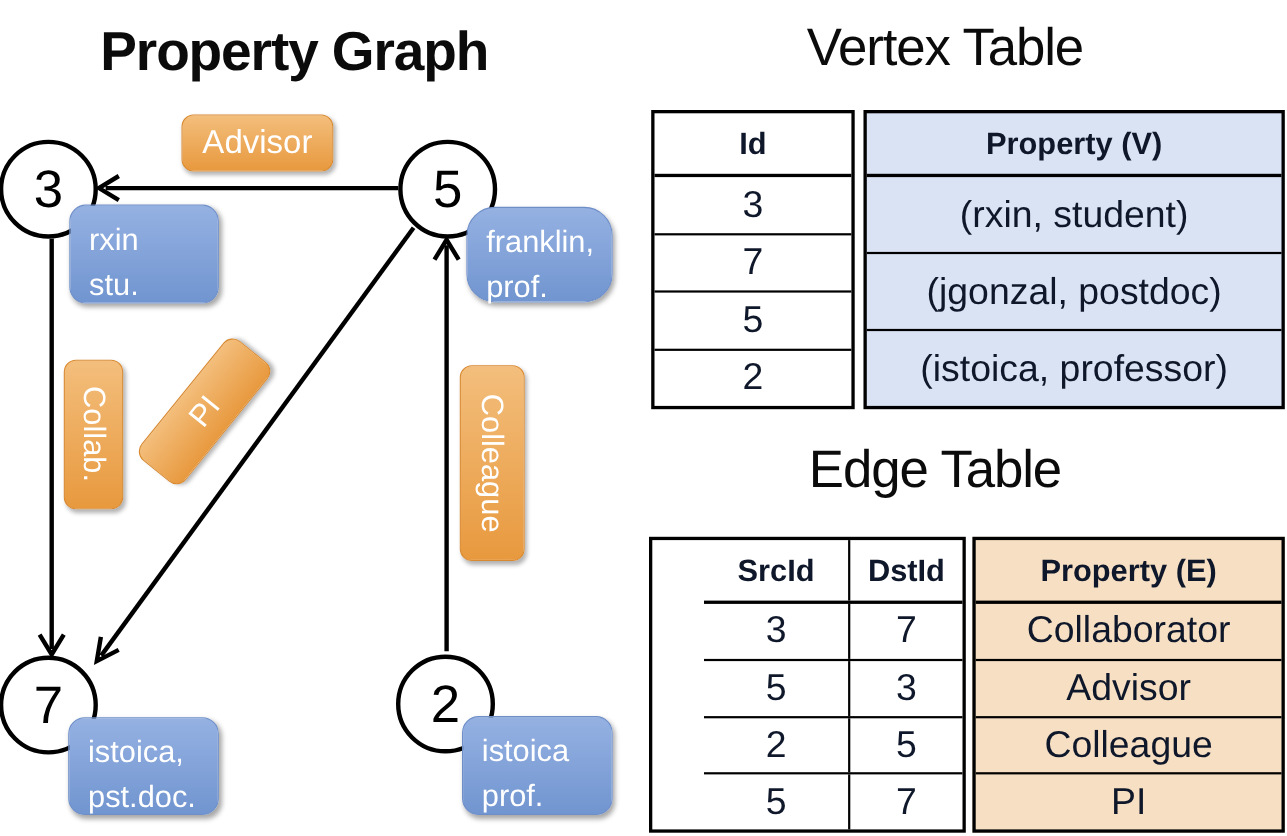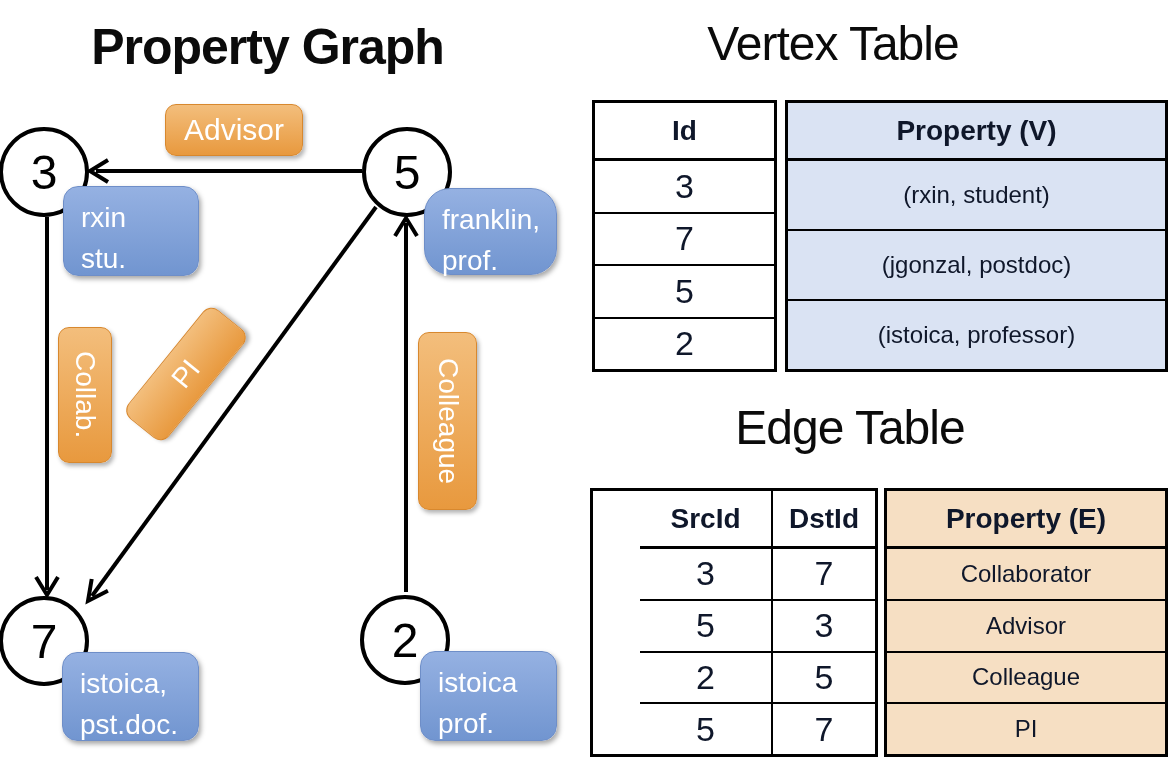--- a/index.html
+++ b/index.html
@@ -8,21 +8,21 @@
     --vertex-cell-bg:#DAE3F3; --edge-cell-bg:#F6DFC3; --line:#000000;
   }
   html,body{margin:0;padding:0;}
   body{font-family:"Liberation Sans", sans-serif; background:#ffffff;}
   .slide{position:relative; width:1170px; height:760px; background:#fff; overflow:hidden;}
 
   
   .big-title{position:absolute; text-align:center; font-size:48px; color:#0b0b0b;
              letter-spacing:-1px; white-space:nowrap;}
   .graph-title{left:30px; top:18px; width:475px; font-size:50px;font-weight:bold;}
-  .vertex-title{left:528px; top:16px; width:610px;}
+  .vertex-title{left:554px; top:16px; width:610px;}
   .edge-title{left:560px; top:400px; width:580px;}
 
   
   .edges-svg{position:absolute; left:0; top:0; z-index:1;}
   .node{position:absolute; width:90px; height:90px; box-sizing:border-box;
         border:4px solid var(--line); border-radius:50%; background:#fff;
         display:flex; align-items:center; justify-content:center;
         font-size:48px; color:#000; z-index:2;}
   .prop-box{position:absolute; box-sizing:border-box; border-radius:15px;
         background:linear-gradient(var(--property-box-top), var(--property-box-bottom));
@@ -44,21 +44,21 @@
 
   
   .subtable{position:absolute; box-sizing:border-box; border:3px solid var(--line);
             display:flex; flex-direction:column; background:#fff; color:#0f172a;}
   .subtable.bluebg{background:var(--vertex-cell-bg);}
   .subtable.peachbg{background:var(--edge-cell-bg);}
   .trow{flex:1; display:flex; align-items:stretch; border-top:2px solid var(--line);}
   .trow.header{flex:0 0 55px; border-top:none;}
   .trow.r1{border-top-width:3px;}
   .tcell{flex:1; display:flex; align-items:center; justify-content:center;
-         font-size:24px; white-space:nowrap;}
+         font-size:34px; white-space:nowrap;}
   .tcell.num{font-size:34px;}
   .tcell.hdr{font-weight:bold; font-size:28px;}
   .tcell + .tcell{border-left:2px solid var(--line);}
   .etA .tcell.csrc{flex:0 0 131px;}
 
   .vtA{left:592px; top:100px; width:185px; height:272px;}
   .vtB{left:785px; top:100px; width:383px; height:272px;}
   .etA{left:590px; top:488px; width:288px; height:269px;padding-left:47px;}
   .etB{left:884px; top:488px; width:284px; height:269px;}
 </style>

